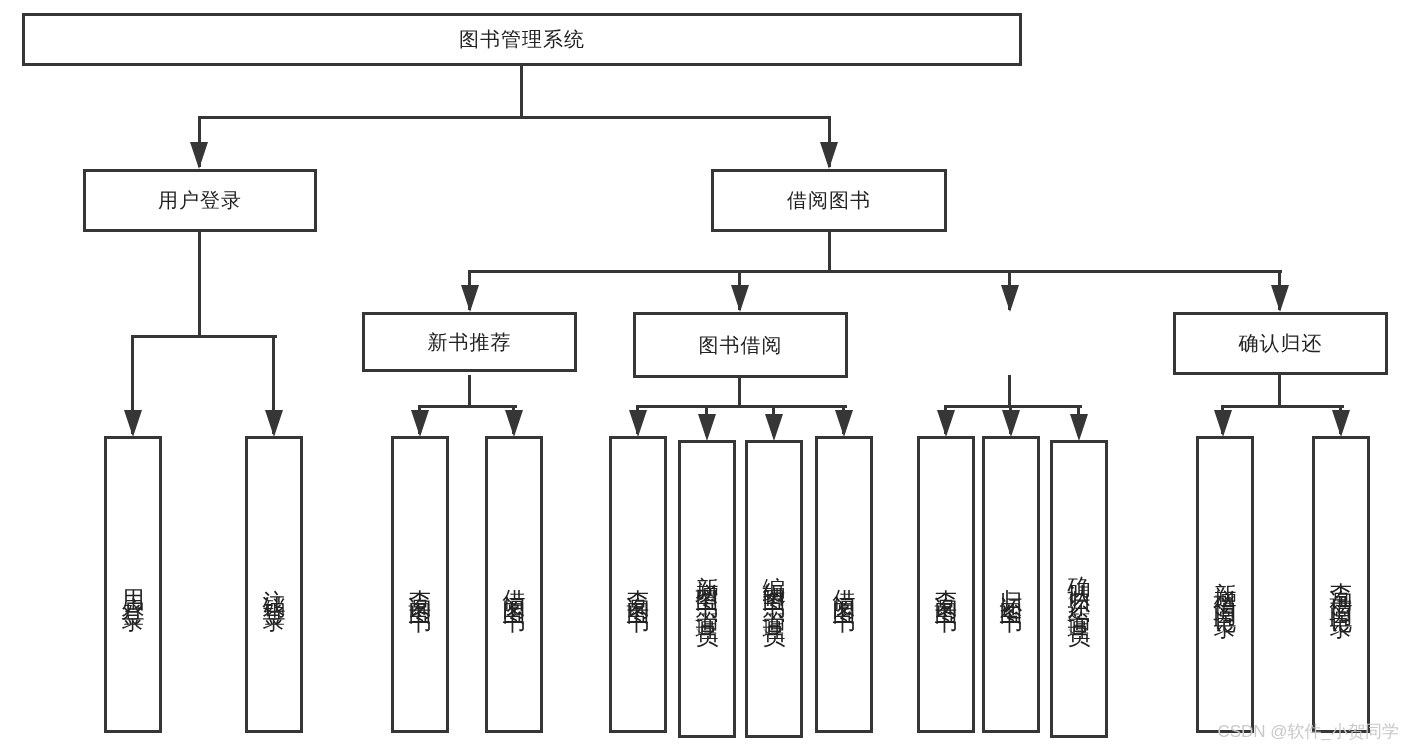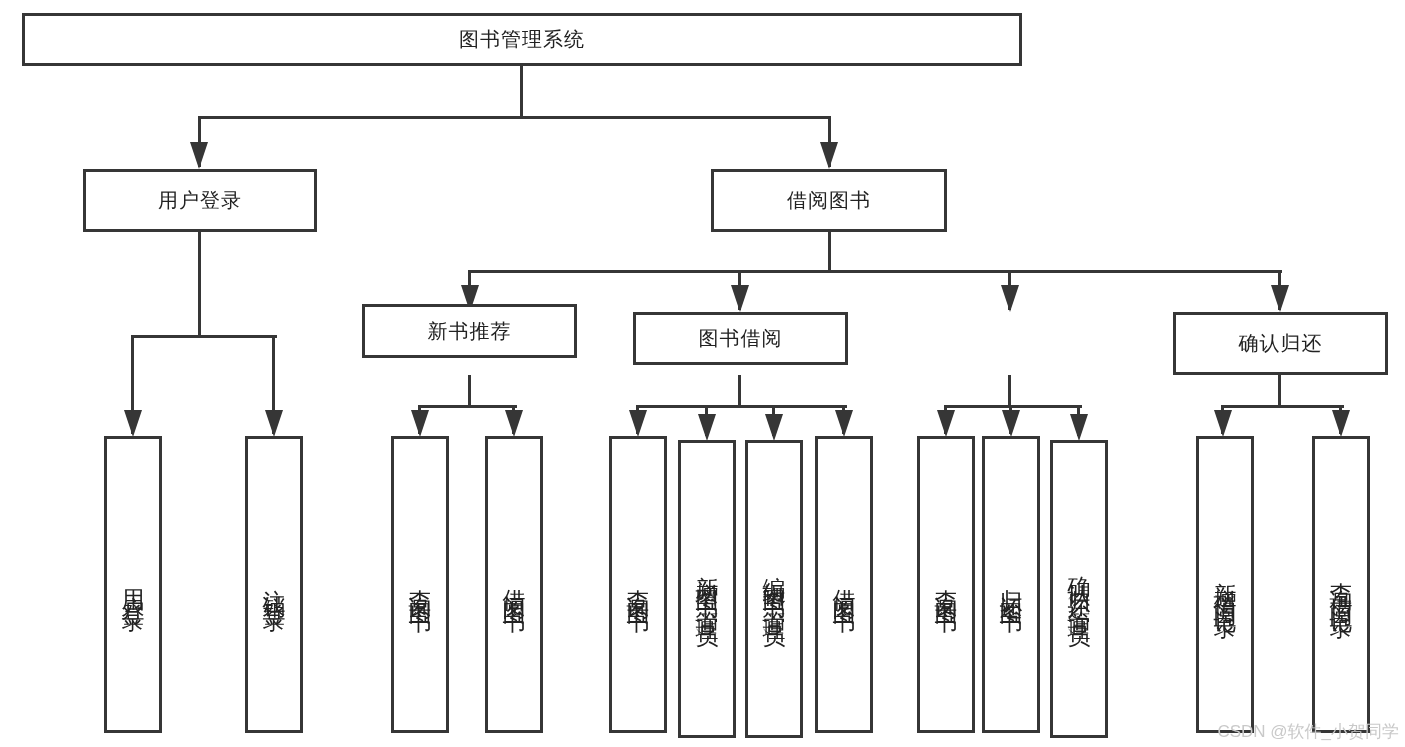--- a/index.html
+++ b/index.html
@@ -62,24 +62,24 @@
   <div class="line" style="left:468px; top:270px; width:814px; height:3px;"></div>
   <div class="line" style="left:468px; top:271px; width:3px; height:39px;"></div>
   <div class="line" style="left:738px; top:271px; width:3px; height:39px;"></div>
   <div class="line" style="left:1008px; top:271px; width:3px; height:39px;"></div>
   <div class="line" style="left:1278px; top:271px; width:3px; height:39px;"></div>
   <div class="arrow" style="left:461px; top:285px;"></div>
   <div class="arrow" style="left:731px; top:285px;"></div>
   <div class="arrow" style="left:1001px; top:285px;"></div>
   <div class="arrow" style="left:1271px; top:285px;"></div>
 
-  <div class="box hl" style="left:362px; top:304px; width:215px; height:54px;">
+  <div class="box hl" style="left:362px; top:312px; width:215px; height:60px;">
     <span>新书推荐</span>
   </div>
-  <div class="box hl" style="left:633px; top:312px; width:215px; height:53px;justify-content:center;">
+  <div class="box hl" style="left:633px; top:312px; width:215px; height:66px;justify-content:center;">
     <span>图书借阅</span>
   </div>
   <div class="box hl" style="left:1173px; top:312px; width:215px; height:63px;">
     <span>确认归还</span>
   </div>
 
   <div class="line" style="left:468px; top:375px; width:3px; height:32px;"></div>
   <div class="line" style="left:418px; top:405px; width:99px; height:3px;"></div>
   <div class="line" style="left:418px; top:406px; width:3px; height:28px;"></div>
   <div class="line" style="left:512px; top:406px; width:3px; height:28px;"></div>

